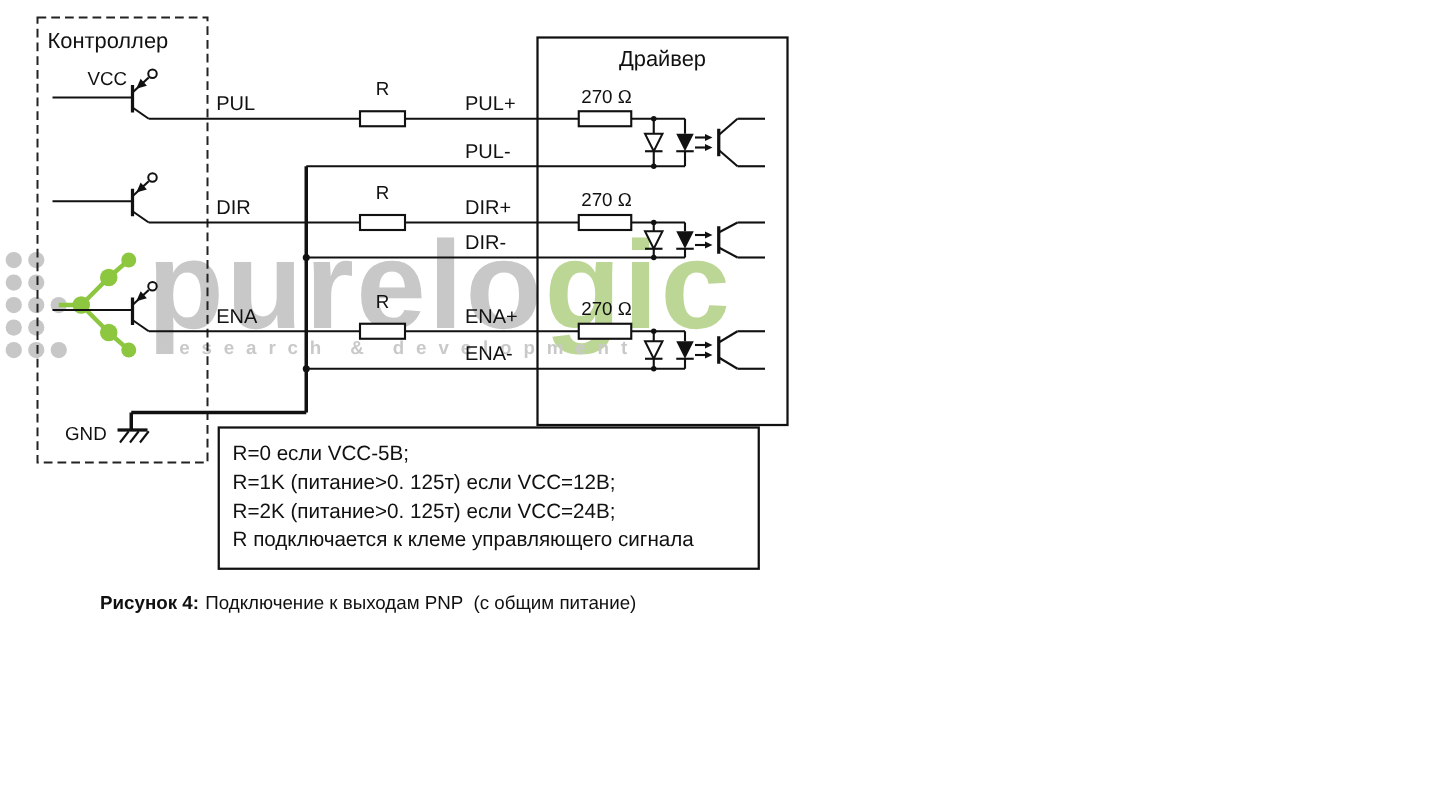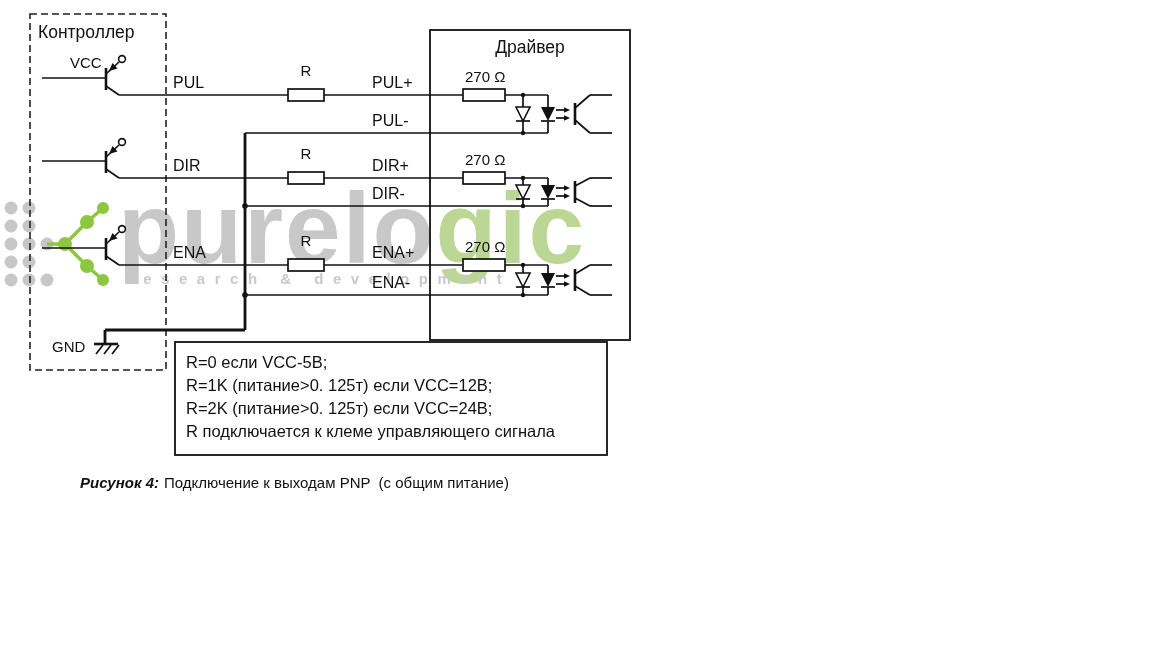--- a/index.html
+++ b/index.html
@@ -28,21 +28,21 @@
   .solid{fill:#111;stroke:none;}
   .term{fill:#fff;stroke:#111;stroke-width:1.6;}
   .dot{fill:#111;stroke:none;}
   .dash{fill:none;stroke:#222;stroke-width:1.6;stroke-dasharray:7 4;}
   .box{fill:none;stroke:#111;stroke-width:1.8;}
   .notebox{fill:#fff;stroke:#111;stroke-width:1.8;}
 
   
   .caption{position:absolute;left:80px;top:474px;z-index:3;font-size:15px;color:#101010;
            white-space:pre;}
-  .caption .cap-label{font-weight:bold;margin-right:5px;font-style:italic;}
+  .caption .cap-label{font-weight:bold;margin-right:5px;}
 </style>
 </head>
 <body>
 
 <div class="stage">
 
   <div class="watermark">
     <svg class="wm-logo" width="110" height="96" viewBox="0 0 110 96">
       <g fill="#c7c7c7">
         <circle cx="9" cy="12" r="6.5"></circle>

